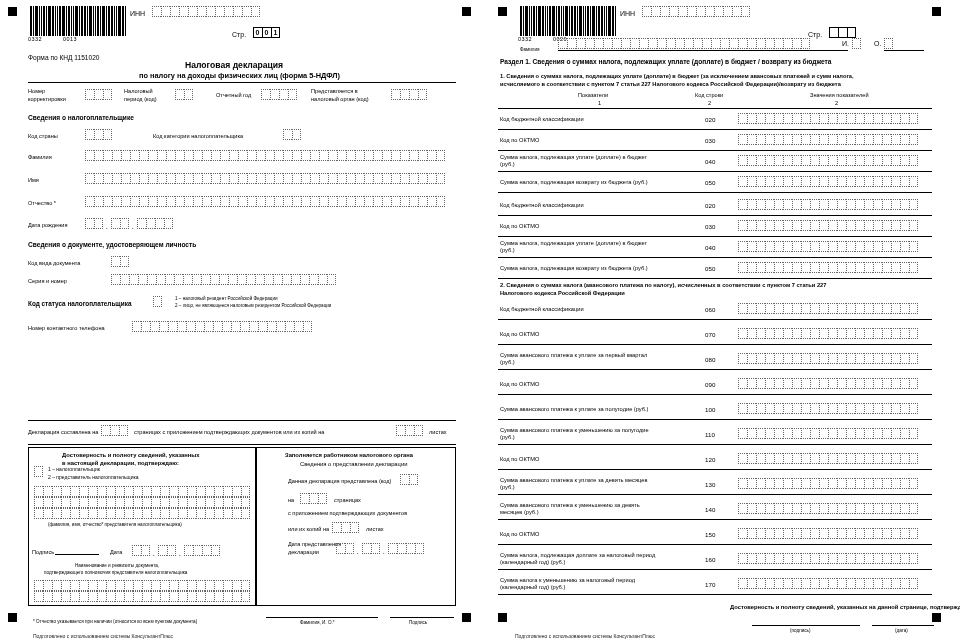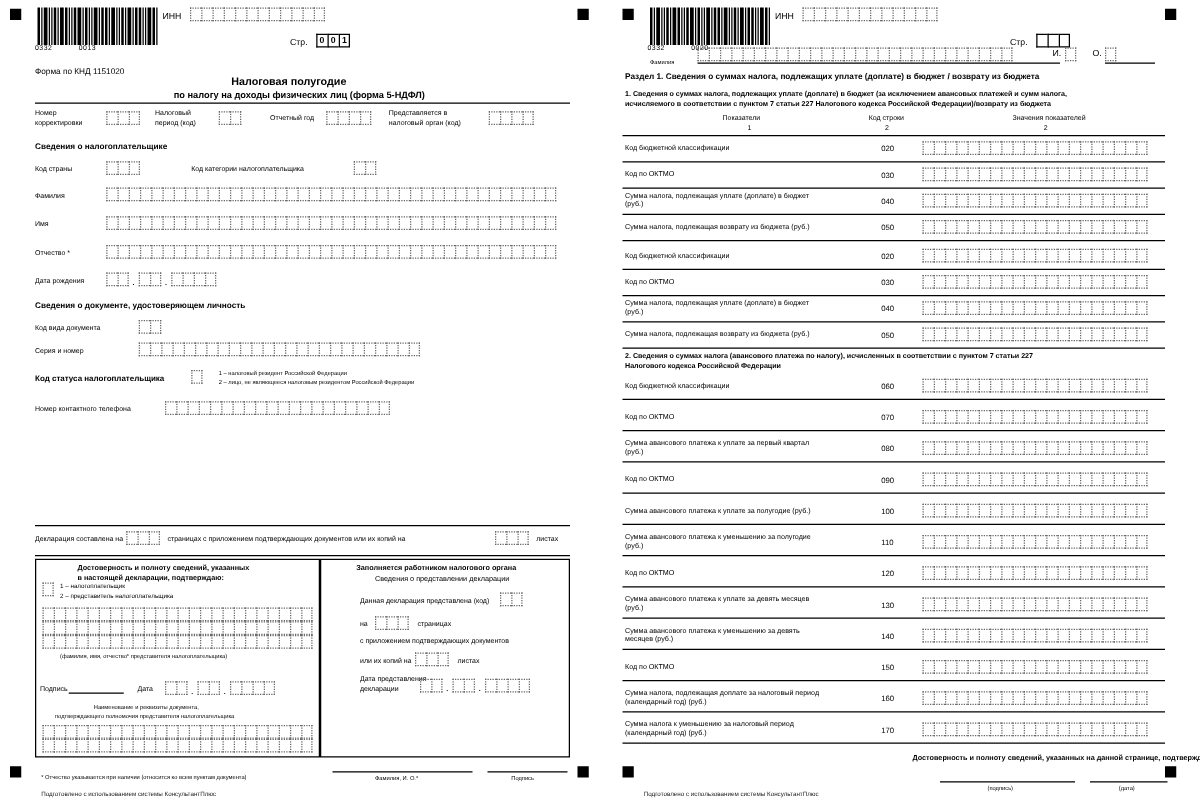--- a/index.html
+++ b/index.html
@@ -125,21 +125,21 @@
     <div class="c"></div>
       <div class="c"></div>
       <div class="c"></div>
   </div>
   <div class="cellnum" style="left:253px;top:27px;width:9px;">0</div>
   <div class="cellnum" style="left:262px;top:27px;width:9px;">0</div>
   <div class="cellnum" style="left:271px;top:27px;width:9px;">1</div>
 
   <div class="lbl" style="left:28px;top:54px;font-size:6.6px;">Форма по КНД 1151020</div>
 
-  <div class="lbl bold" style="left:185px;top:60px;font-size:8.6px;">Налоговая полугодие</div>
+  <div class="lbl bold" style="left:185px;top:60px;font-size:8.6px;">Налоговая декларация</div>
   <div class="lbl bold" style="left:139px;top:71px;font-size:7.4px;">по налогу на доходы физических лиц (форма 5-НДФЛ)</div>
   <div class="line" style="left:28px;top:82px;width:428px;"></div>
 
   <div class="lbl" style="left:28px;top:88px;">Номер</div>
   <div class="lbl" style="left:28px;top:96px;">корректировки</div>
   <div class="cells" style="left:85px;top:89px;">
     <div class="c"></div>
       <div class="c"></div>
       <div class="c"></div>
   </div>

